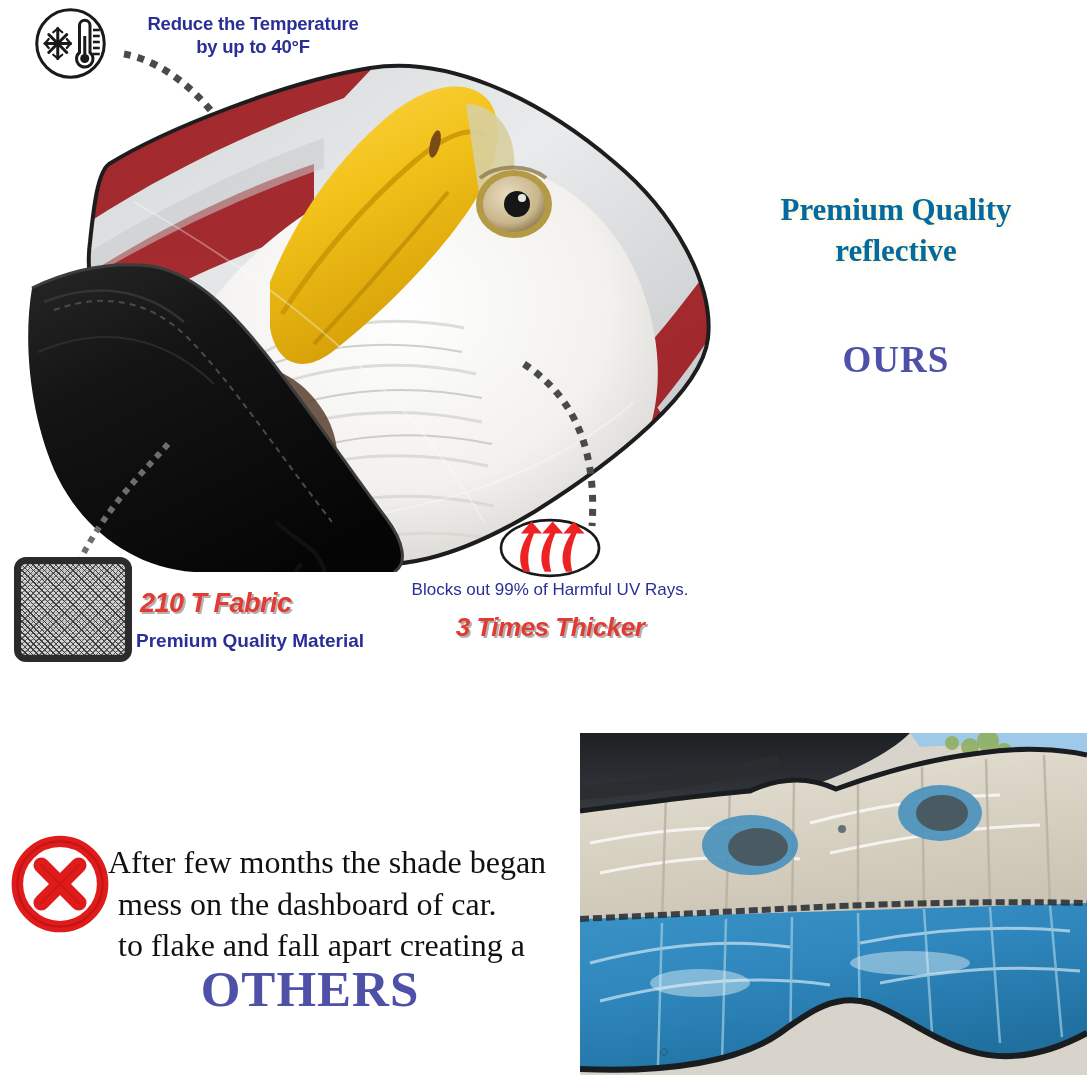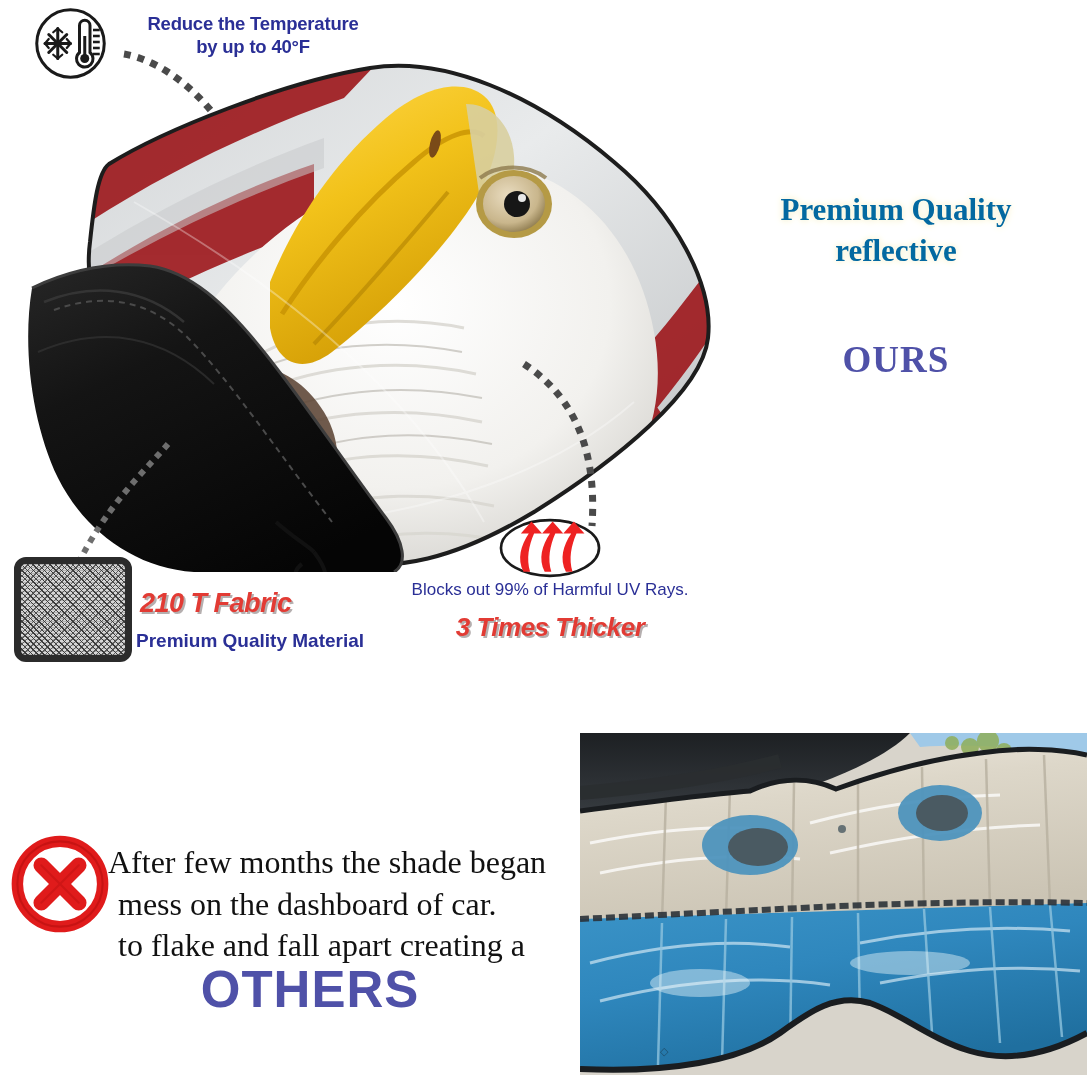--- a/index.html
+++ b/index.html
@@ -101,21 +101,21 @@
   #x-icon{position:absolute;left:8px;top:832px;width:104px;height:104px;}
   #x-icon svg{width:100%;height:100%;display:block;}
 
   #others-text{
     position:absolute;left:108px;top:834px;width:470px;
     font-family:"Liberation Serif", serif;font-size:32px;line-height:1.30;
     color:#111;text-align:left;margin-top:8px;
   }
   #others-label{
     position:absolute;left:120px;top:960px;width:380px;text-align:center;
-    font-family:Liberation Sans, sans-serif;font-weight:bold;
+    font-family:Liberation Serif, serif;font-weight:bold;
     font-size:51px;letter-spacing:1px;color:#4f51a8;
   }
 
   #others-photo{
     position:absolute;left:580px;top:733px;width:507px;height:342px;
     overflow:hidden;background:#cfcfc8;
   }
   #others-photo svg{width:100%;height:100%;display:block;}
 </style>
 </head>

